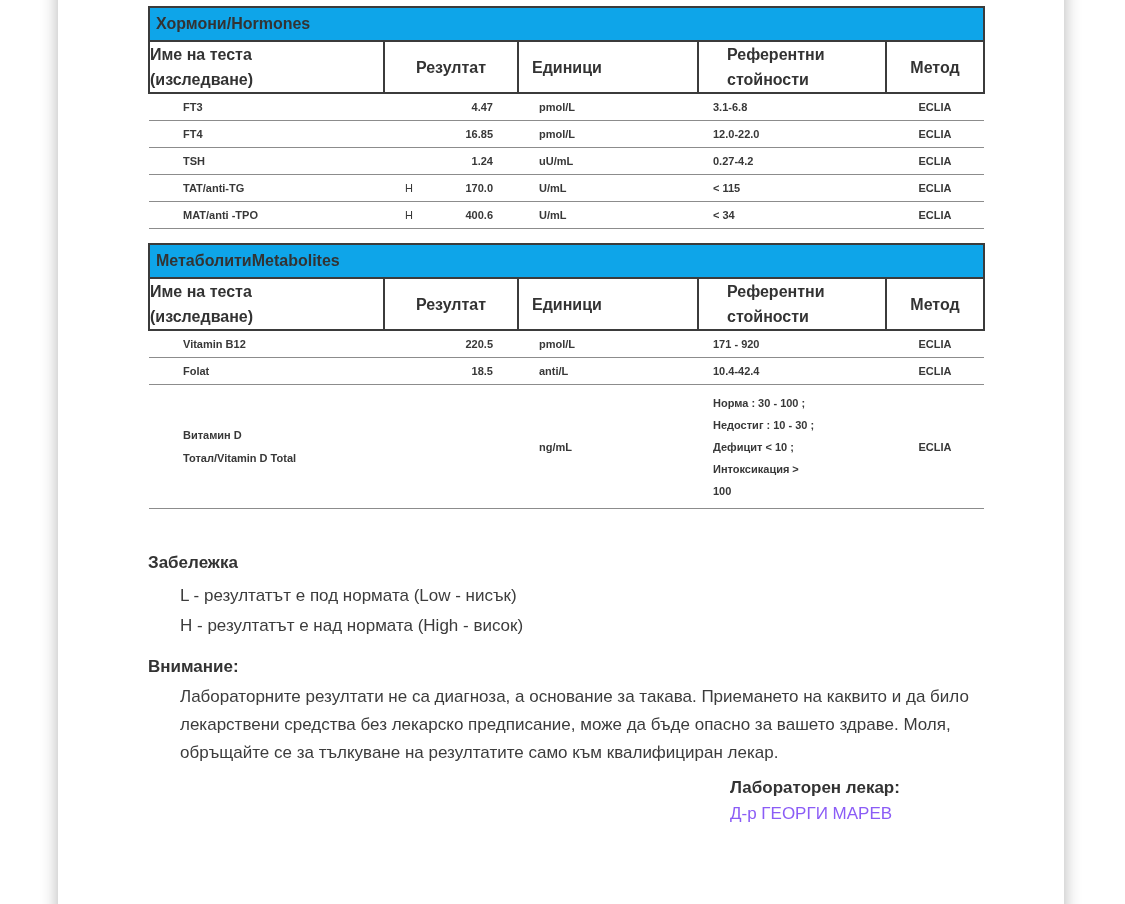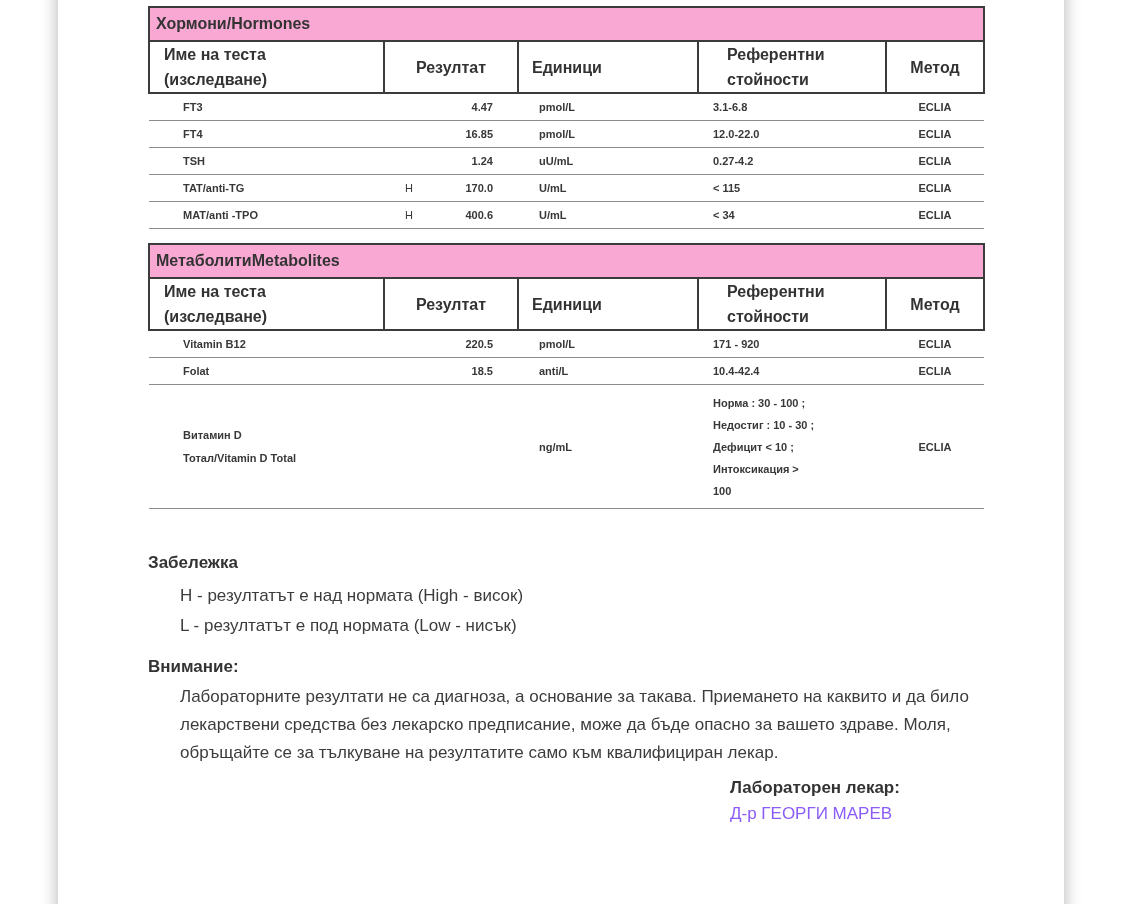--- a/index.html
+++ b/index.html
@@ -35,40 +35,40 @@
     table-layout: fixed;
     width: 835px;
     color: #383838;
   }
   table.lab-table + table.lab-table { margin-top: 14px; }
 
   .lab-table th, .lab-table td { padding: 0; }
 
   tr.band th {
     height: 32px;
-    background: #f9a8d4;
+    background: #0ea5e9;
     border: 2px solid #3b3b3b;
     text-align: left;
     padding-left: 6px;
     font-size: 16px;
     font-weight: bold;
     color: #333333;
   }
   tr.cols th {
     height: 48px;
     background: #ffffff;
     border: 2px solid #3b3b3b;
     font-size: 16px;
     font-weight: bold;
     vertical-align: middle;
     white-space: pre-line;
     line-height: 25px;
     color: #333333;
   }
-  th.c-name   { text-align: left; padding-left: 14px; }
+  th.c-name   { text-align: left; }
   th.c-result { text-align: center; }
   th.c-units  { text-align: left; padding-left: 13px; }
   th.c-ref    { text-align: left; padding-left: 28px; }
   th.c-method { text-align: center; }
 
   .lab-table tbody td {
     border-bottom: 1px solid #8c8c8c;
     height: 26px;
     font-size: 11px;
     font-weight: bold;
@@ -239,22 +239,22 @@
 Интоксикация &gt;
 100</td>
             <td class="cell-method">ECLIA</td>
           </tr>
         </tbody>
       </table>
 
       <div class="notes">
         <div class="block-heading">Забележка</div>
         <div class="note-lines">
+          <div class="note-line">L - резултатът е под нормата (Low - нисък)</div>
           <div class="note-line">H - резултатът е над нормата (High - висок)</div>
-          <div class="note-line">L - резултатът е под нормата (Low - нисък)</div>
         </div>
       </div>
 
       <div class="warning">
         <div class="block-heading">Внимание:</div>
         <div class="warning-text">Лабораторните резултати не са диагноза, а основание за такава. Приемането на каквито и да било лекарствени средства без лекарско предписание, може да бъде опасно за вашето здраве. Моля, обръщайте се за тълкуване на резултатите само към квалифициран лекар.</div>
       </div>
 
       <div class="signature">
         <div class="signature-label">Лабораторен лекар:</div>

